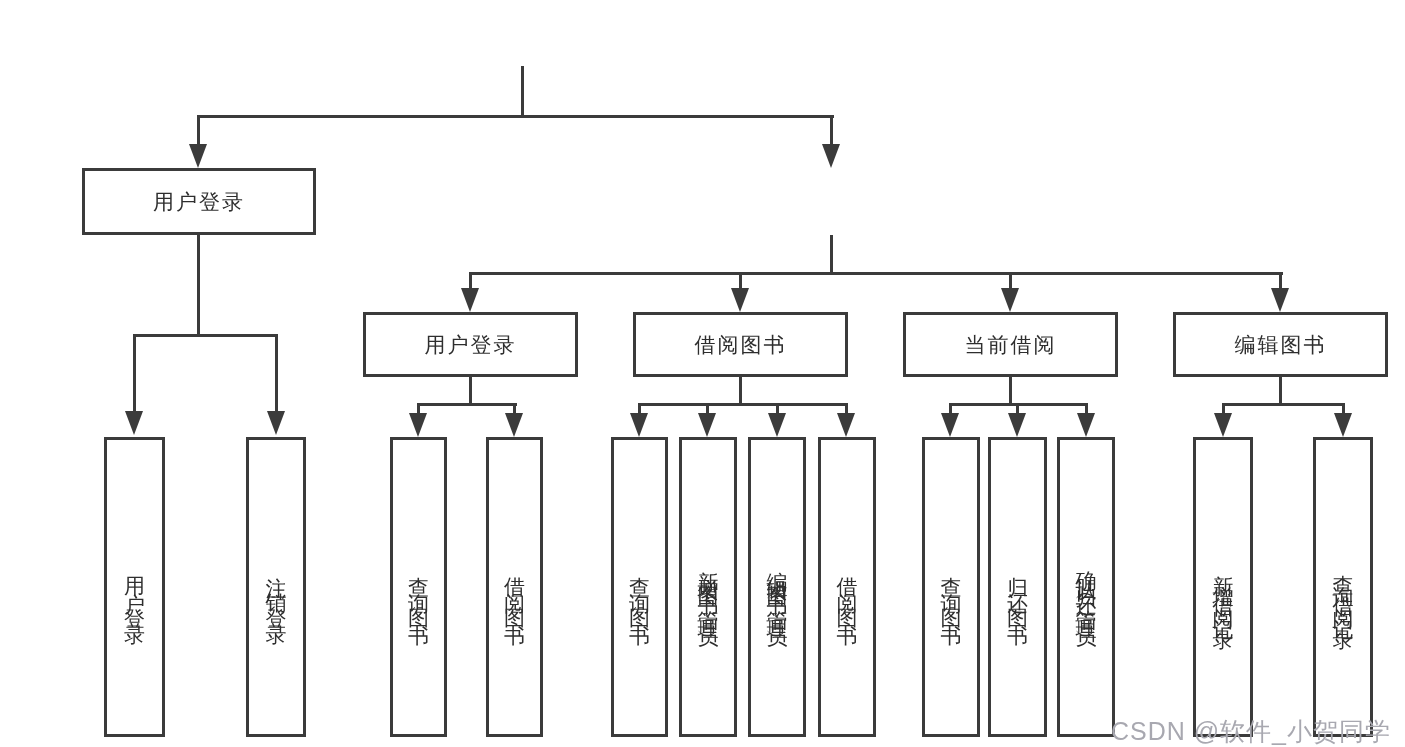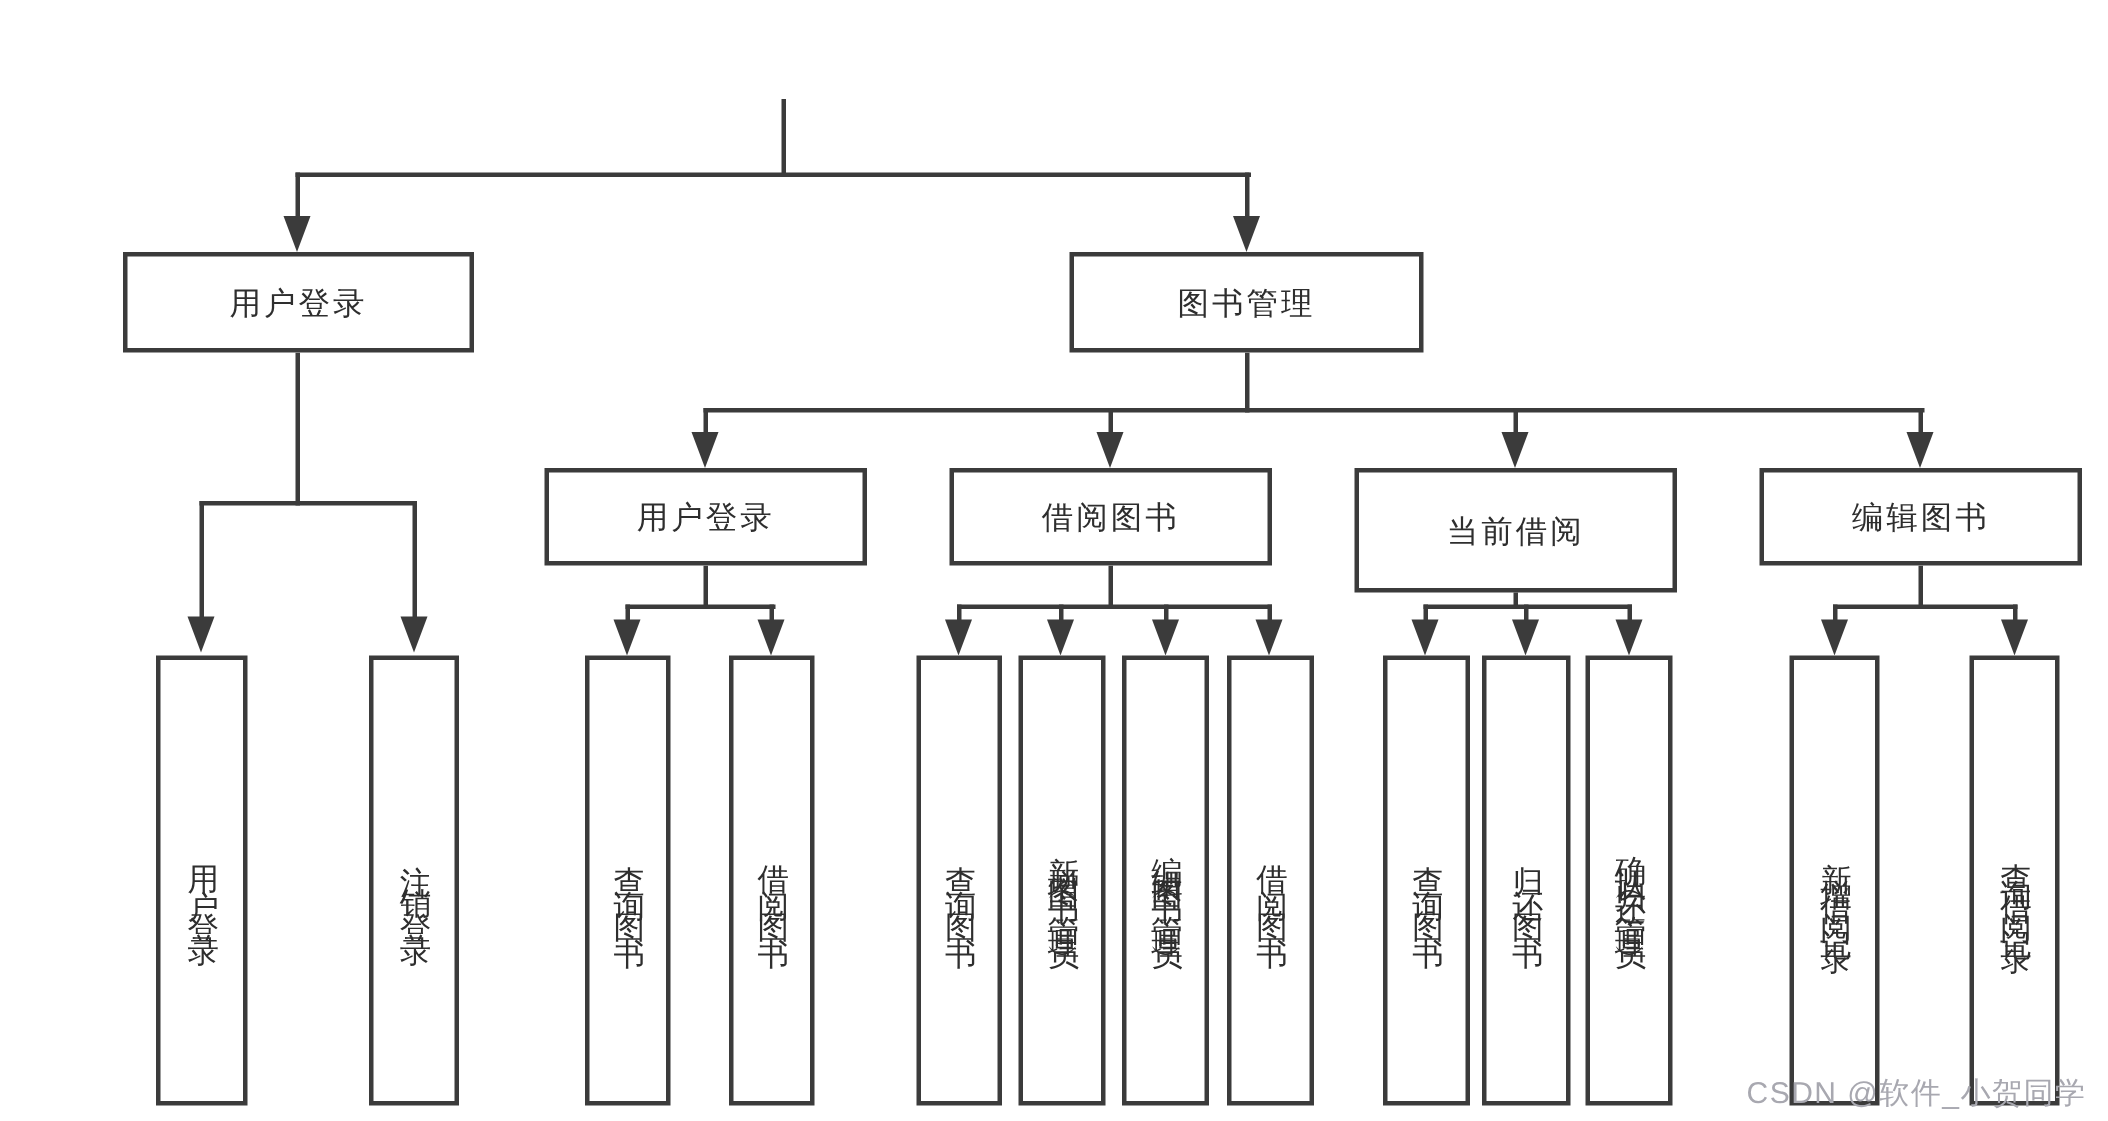--- a/index.html
+++ b/index.html
@@ -35,21 +35,21 @@
     position:absolute;
     width:0; height:0;
     border-left:9px solid transparent;
     border-right:9px solid transparent;
     border-top:24px solid #3b3b3b;
   }
   .watermark {
     position:absolute;
     right:14px; top:715px;
     color:#a8a8b0;
-    font-size:20px;
+    font-size:25px;
     letter-spacing:1px;
   }
 </style>
 </head>
 <body>
 
 <div id="canvas">
 
   <div class="vline" style="left:521px;top:66px;width:3px;height:52px"></div>
   <div class="hline" style="left:197px;top:115px;width:637px;height:3px"></div>
@@ -105,25 +105,24 @@
 
   <div class="vline" style="left:1279px;top:377px;width:3px;height:29px"></div>
   <div class="hline" style="left:1222px;top:403px;width:123px;height:3px"></div>
   <div class="vline" style="left:1222px;top:403px;width:3px;height:12px"></div>
   <div class="arrow" style="left:1214px;top:413px"></div>
   <div class="vline" style="left:1342px;top:403px;width:3px;height:12px"></div>
   <div class="arrow" style="left:1334px;top:413px"></div>
 
 
   <div class="box" style="left:82px;top:168px;width:234px;height:67px">用户登录</div>
-  <div class="box" style="left:713px;top:168px;width:236px;height:67px">图书管理</div>
 
   <div class="box" style="left:363px;top:312px;width:215px;height:65px">用户登录</div>
   <div class="box" style="left:633px;top:312px;width:215px;height:65px">借阅图书</div>
-  <div class="box" style="left:903px;top:312px;width:215px;height:83px">当前借阅</div>
+  <div class="box" style="left:903px;top:312px;width:215px;height:65px">当前借阅</div>
   <div class="box" style="left:1173px;top:312px;width:215px;height:65px">编辑图书</div>
 
   <div class="vbox ls-wide" style="left:104px;top:437px;width:61px;height:300px">用户登录</div>
   <div class="vbox ls-wide" style="left:246px;top:437px;width:60px;height:300px">注销登录</div>
 
   <div class="vbox ls-wide" style="left:390px;top:437px;width:57px;height:300px">查询图书</div>
   <div class="vbox ls-wide" style="left:486px;top:437px;width:57px;height:300px">借阅图书</div>
 
   <div class="vbox ls-wide" style="left:611px;top:437px;width:57px;height:300px">查询图书</div>
   <div class="vbox ls-tight" style="left:679px;top:437px;width:58px;height:300px">新增图书（管理员）</div>

